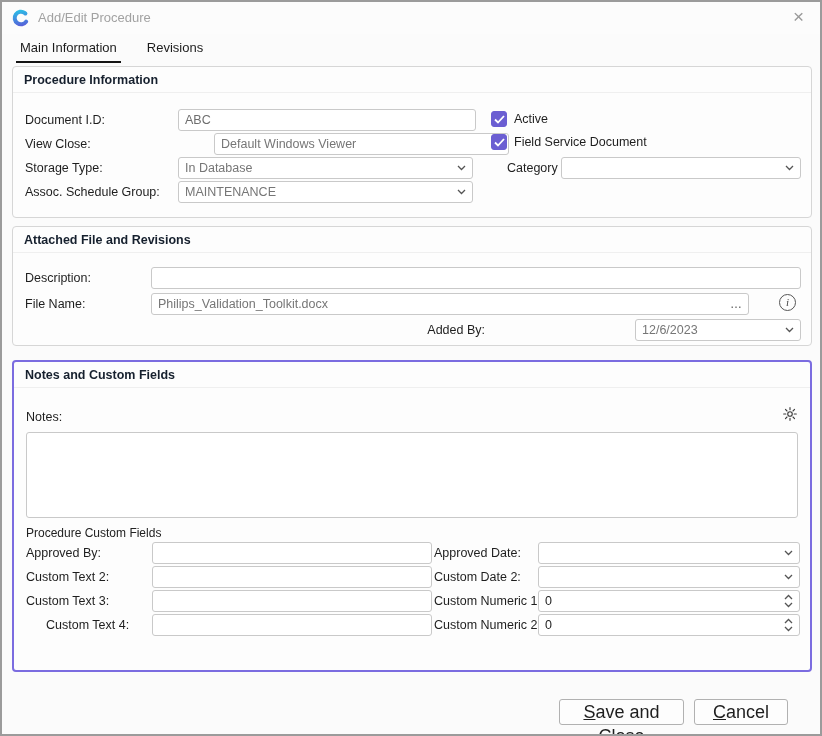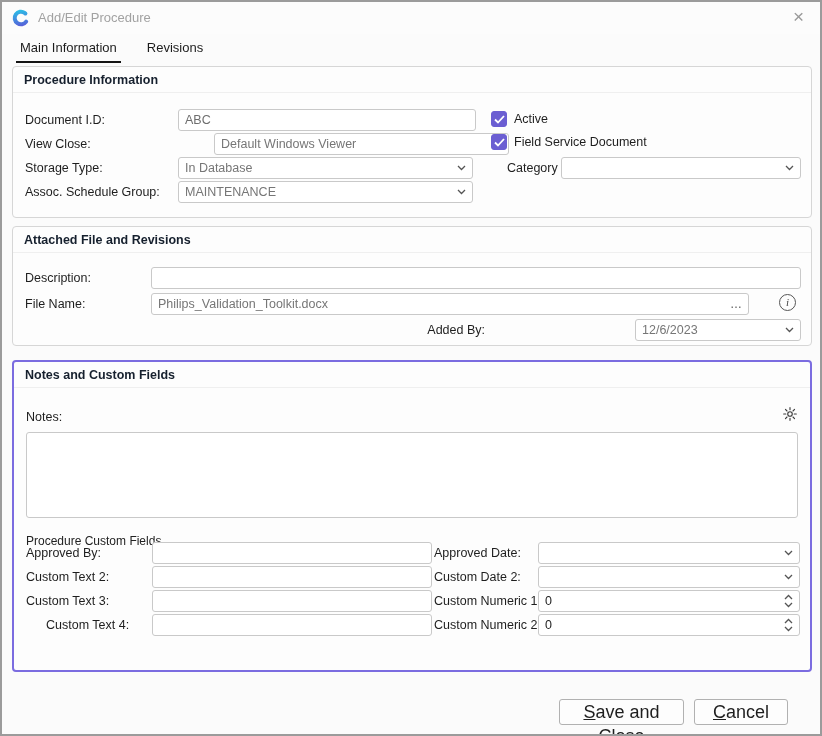--- a/index.html
+++ b/index.html
@@ -40,21 +40,21 @@
 
   .cb { position:absolute; width:16px; height:16px; border-radius:3px; background:#fff;
         border:1px solid #9a9a9a; display:flex; align-items:center; justify-content:center; }
   .cb svg { display:none; }
   .cb.on { background:#6b5ed2; border-color:#6b5ed2; }
   .cb.on svg { display:block; }
 
   .notes-area { position:absolute; border:1px solid #c9c9c9; border-radius:3px; background:#fff;
                 resize:none; outline:none; }
 
-  .caption { position:absolute; font-size:12px; color:#222; line-height:18px;margin-top:8px; }
+  .caption { position:absolute; font-size:12px; color:#222; line-height:18px; }
 
   .gear { position:absolute; }
   .info-i { position:absolute; width:17px; height:17px; border:1px solid #555; border-radius:50%;
             font-size:11px; font-style:italic; color:#444; text-align:center; line-height:15px;
             font-family:"Liberation Serif", serif; }
 
   .browse-dots { color:#555; font-size:12px; margin-left:4px; line-height:20px; }
 
   .btn { position:absolute; height:26px; border:1px solid #b1b1b1; border-radius:3px; background:#fdfdfd;
          font-size:18px; color:#1e1e1e; text-align:center; line-height:24px; cursor:default; }

